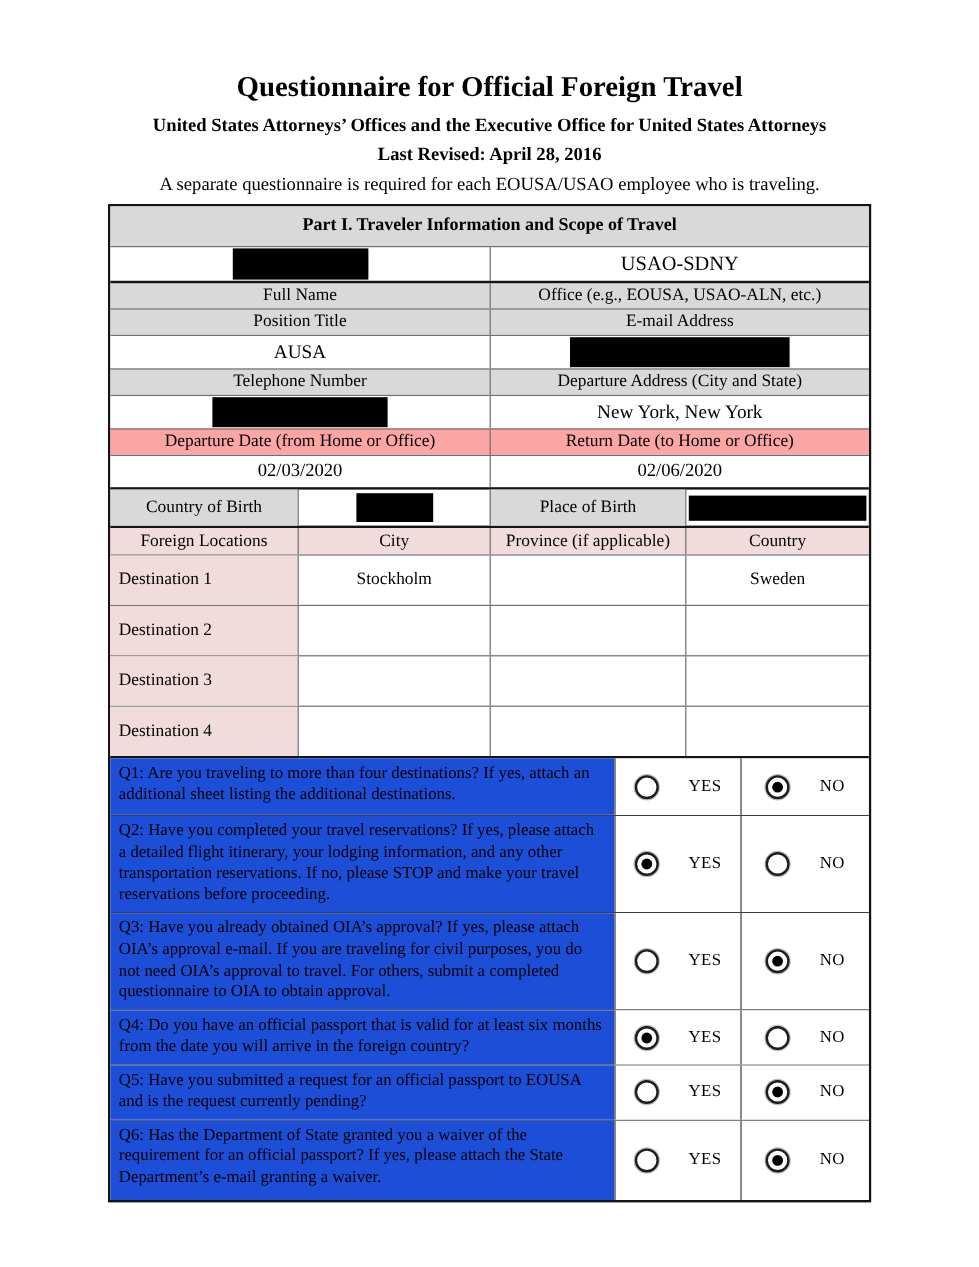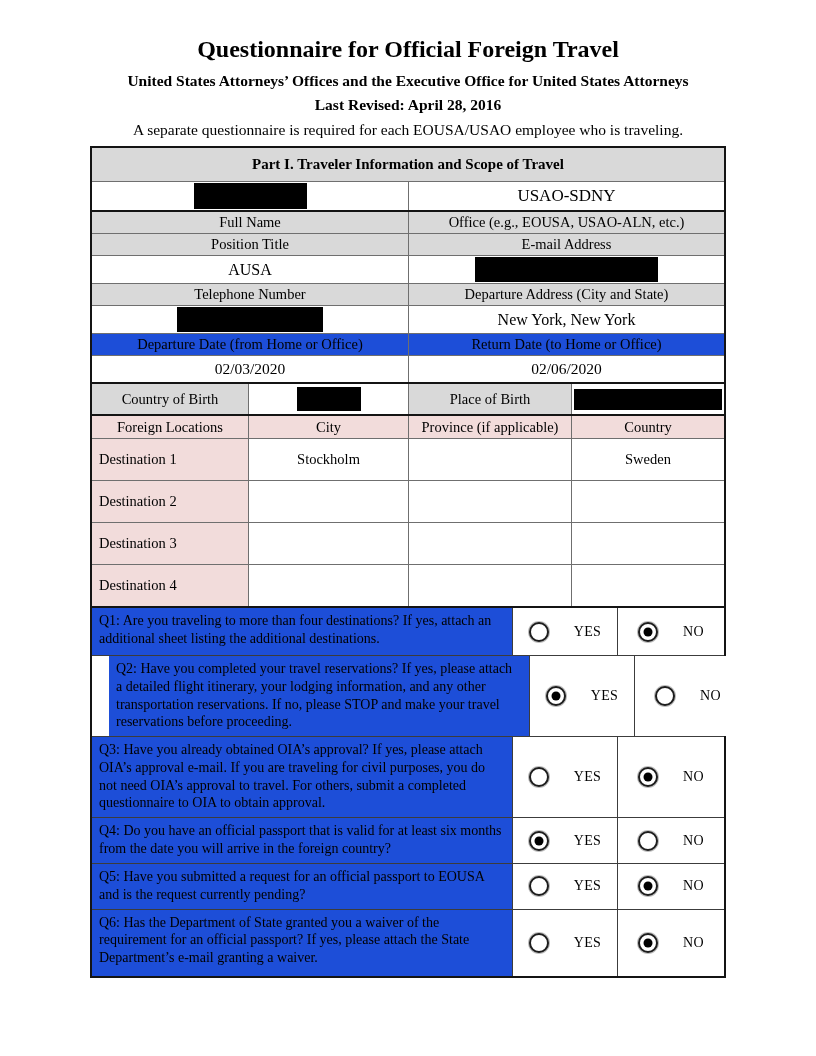--- a/index.html
+++ b/index.html
@@ -2,40 +2,40 @@
 <html><head>
 <meta charset="utf-8">
 <style>
   html,body { margin:0; padding:0; }
   body {
     width:816px; height:1056px; background:#ffffff; color:#000;
     font-family:"Liberation Serif", serif;
     -webkit-font-smoothing:antialiased;
     position:relative; overflow:hidden;
   }
-  .doc-header { text-align:center; margin-top:36px; }
+  .doc-header { text-align:center; margin-top:60px; }
   .title    { font-size:24px; font-weight:bold; margin:0 0 9px 0; }
   .subtitle { font-size:15.5px; font-weight:bold; margin:0 0 6px 0; }
   .revised  { font-size:15.5px; font-weight:bold; margin:0 0 7px 0; }
   .note     { font-size:15.5px; margin:0 0 7px 0; }
 
   .form { margin-left:90px; width:632px; border:2px solid #141414; }
 
   .row { display:grid; border-top:1px solid #6f6f6f; }
   .row:first-child { border-top:none; }
   .cell { display:flex; align-items:center; justify-content:center; border-left:1px solid #6f6f6f; overflow:hidden; }
   .cell:first-child { border-left:none; }
 
   .sep-top { border-top:2px solid #141414 !important; }
 
   .part1-header { background:#D9D9D9; height:33px; grid-template-columns:1fr; }
   .part1-header .cell { font-weight:bold; font-size:15px; }
 
   .label-row { background:#D9D9D9; height:21px; grid-template-columns:1fr 1fr; font-size:14.5px; }
-  .label-row.pink { background:#1d4ed8; }
+  .label-row.pink { background:#fca5a5; }
   .value-row { height:28px; grid-template-columns:1fr 1fr; font-size:16px; background:#fff; }
   .value-row.v27 { height:27px; }
   .value-row.v26 { height:26px; font-size:15.5px; }
 
   .birth-row { grid-template-columns:156px 160px 163px 153px; height:30px; font-size:14.5px; }
   .birth-row .lab { background:#D9D9D9; }
 
   .dest-header { grid-template-columns:156px 160px 163px 153px; height:22px; font-size:14.5px; background:#F2DCDB; }
   .dest-row { grid-template-columns:156px 160px 163px 153px; height:41px; font-size:14.5px; background:#fff; }
   .dest-row .dest-label { background:#F2DCDB; justify-content:flex-start; padding-left:7px; }
@@ -58,21 +58,21 @@
     border-radius:50%; top:50%; left:50%; transform:translate(-50%,-50%);
   }
 
   .redact { background:#000; }
   .redact.name    { width:113px; height:26px; }
   .redact.email   { width:183px; height:25px; }
   .redact.phone   { width:146px; height:25px; }
   .redact.country { width:64px;  height:24px; }
   .redact.place   { width:calc(100% - 4px); height:21px; }
 
-  .qmin0 { min-height:47px; } .qmin1 { min-height:76px;padding-left:17px; } .qmin2 { min-height:76px; }
+  .qmin0 { min-height:47px; } .qmin1 { min-height:76px; } .qmin2 { min-height:76px; }
   .qmin3 { min-height:45px; } .qmin4 { min-height:44px; } .qmin5 { min-height:66px; }
 </style>
 </head>
 <body>
 
 <div class="doc-header">
   <div class="title">Questionnaire for Official Foreign Travel</div>
   <div class="subtitle">United States Attorneys’ Offices and the Executive Office for United States Attorneys</div>
   <div class="revised">Last Revised: April 28, 2016</div>
   <div class="note">A separate questionnaire is required for each EOUSA/USAO employee who is traveling.</div>

